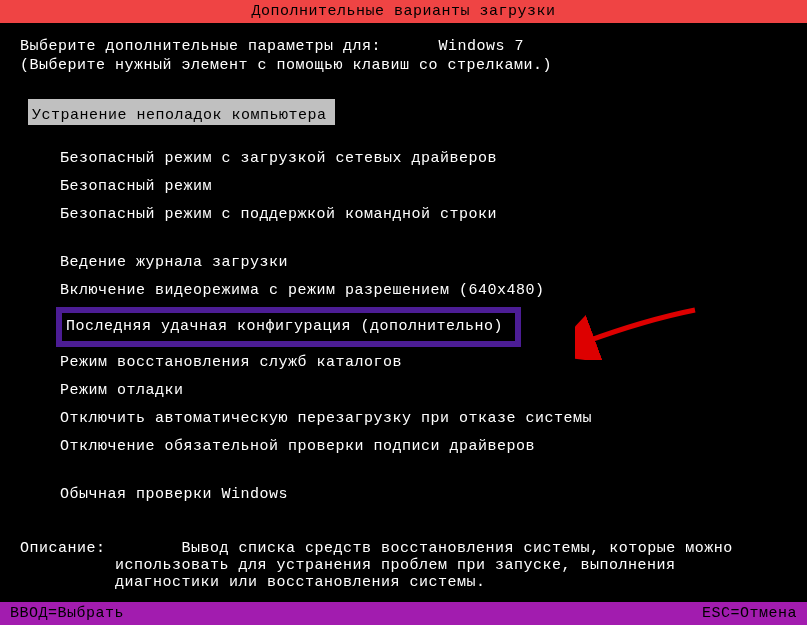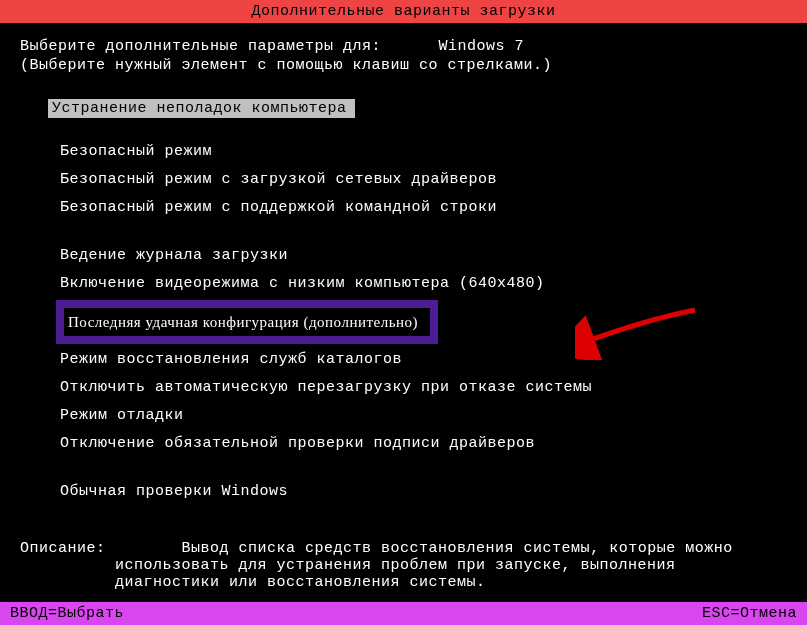--- a/index.html
+++ b/index.html
@@ -35,40 +35,39 @@
       margin-bottom: 25px;
     }
     .os-name {
       color: #fff;
       margin-left: 48px;
     }
     .highlighted-option {
       background: #c0c0c0;
       color: #000;
       display: inline-block;
-      padding: 1px 8px 1px 4px;
-      margin-left: 28px;
+      padding: 8px 8px 1px 4px;
+      margin-left: 8px;
     }
     .options-block {
       margin-top: 20px;
       margin-left: 40px;
     }
     .option-item {
       padding: 2px 0;
       line-height: 1.6;
     }
     .options-group {
       margin-bottom: 20px;
     }
     .boxed-option {
-      border: 8px solid #4c1d95;
+      border: 6px solid #4c1d95;
       display: inline-block;
       padding: 2px 12px 2px 4px;
       margin-left: -4px;
-      font-family: Liberation Serif, serif;
     }
     .description-section {
       position: absolute;
       bottom: 34px;
       left: 20px;
       right: 20px;
     }
     .desc-label {
       display: inline;
       margin-top: 32px;
@@ -78,21 +77,21 @@
       margin-left: 38px;
     }
     .desc-continuation {
       margin-left: 95px;
     }
     .footer-bar {
       position: absolute;
       bottom: 0;
       left: 0;
       right: 0;
-      background: #d946ef;
+      background: #a21caf;
       color: #000;
       padding: 3px 10px;
       display: flex;
       justify-content: space-between;
     }
     .arrow-annotation {
       position: absolute;
       top: 300px;
       left: 575px;
       pointer-events: none;
@@ -110,34 +109,34 @@
     <span>Выберите дополнительные параметры для: </span><span class="os-name">Windows 7</span>
   </div>
   <div class="instruction-sub">(Выберите нужный элемент с помощью клавиш со стрелками.)</div>
 
   <div>
     <span class="highlighted-option">Устранение неполадок компьютера</span>
   </div>
 
   <div class="options-block">
     <div class="options-group">
+      <div class="option-item">Безопасный режим с загрузкой сетевых драйверов</div>
       <div class="option-item">Безопасный режим</div>
-      <div class="option-item">Безопасный режим с загрузкой сетевых драйверов</div>
       <div class="option-item">Безопасный режим с поддержкой командной строки</div>
     </div>
 
     <div class="options-group">
       <div class="option-item">Ведение журнала загрузки</div>
-      <div class="option-item">Включение видеорежима с низким компьютера (640x480)</div>
+      <div class="option-item">Включение видеорежима с режим разрешением (640x480)</div>
       <div class="option-item">
         <span class="boxed-option">Последняя удачная конфигурация (дополнительно)</span>
       </div>
       <div class="option-item">Режим восстановления служб каталогов</div>
+      <div class="option-item">Режим отладки</div>
       <div class="option-item">Отключить автоматическую перезагрузку при отказе системы</div>
-      <div class="option-item">Режим отладки</div>
       <div class="option-item">Отключение обязательной проверки подписи драйверов</div>
     </div>
 
     <div class="options-group">
       <div class="option-item">Обычная проверки Windows</div>
     </div>
   </div>
 </div>
 
 <div class="description-section">

